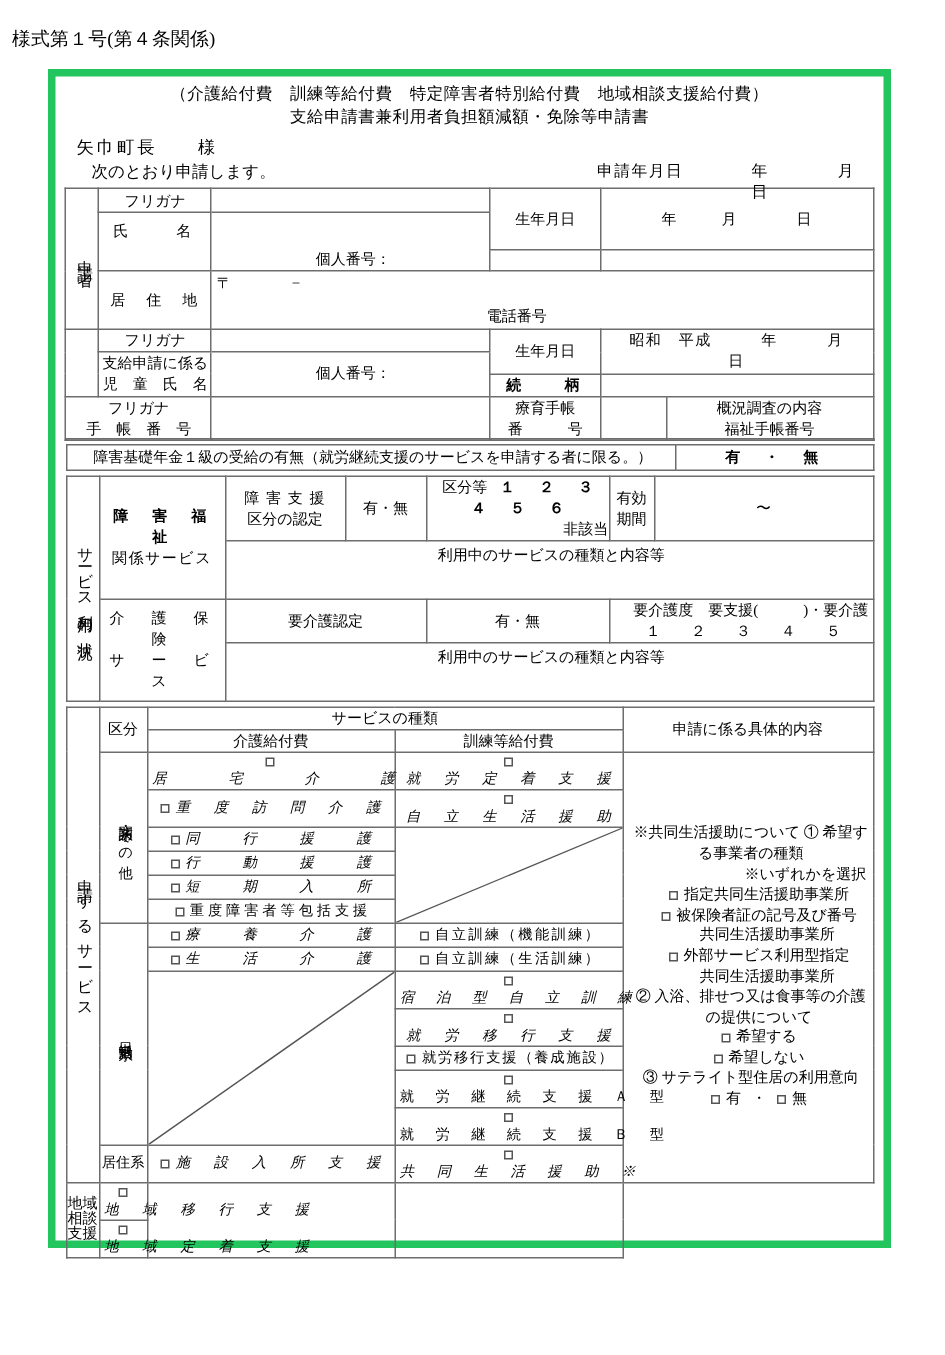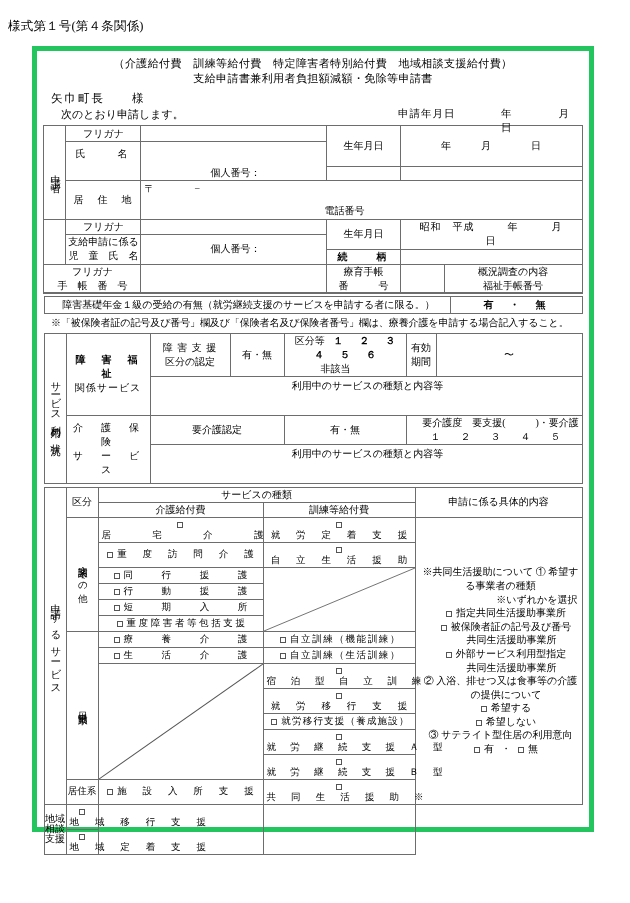--- a/index.html
+++ b/index.html
@@ -46,21 +46,21 @@
   .lft{text-align:left;padding-left:3px !important;}
   .dashbot{border-bottom:1px dashed #8a8a8a !important;}
   .nob{border-bottom:none !important;}
   .not{border-top:none !important;}
   .tiny{font-size:7.5px;}
 
   .note{font-size:10px;margin:2px 0 2px 14px;letter-spacing:-0.1px;}
 
   .cb{display:inline-block;width:6px;height:6px;border:1px solid #555;margin-right:4px;vertical-align:-1px;box-sizing:border-box;}
 
-  .svc{font-size:9.5px;letter-spacing:3.2px;white-space:nowrap;}
+  .svc{font-size:9.5px;letter-spacing:3.2px;white-space:nowrap;font-style:italic;}
   .svc0{font-size:9.5px;letter-spacing:0.6px;white-space:nowrap;}
   .rowcell{height:15px;}
 
   .diag{position:relative;}
   .diag svg{position:absolute;left:0;top:0;width:100%;height:100%;}
 
   .rpanel{font-size:9.3px;line-height:13.6px;text-align:left;padding:2px 2px 2px 6px !important;vertical-align:top;}
   .rpanel .hd{}
   .ind1{padding-left:11px;display:block;}
   .ind2{padding-left:22px;display:block;}
@@ -203,21 +203,20 @@
           </colgroup>
         <tbody>
             <tr>
           <td class="lft" style="height:16px;text-align:center">障害基礎年金１級の受給の有無（就労継続支援のサービスを申請する者に限る。）</td>
           <td class="sp3">有　・　無</td>
         </tr>
       </tbody>
         </table>
     </div>
 
-    <div class="note">※「被保険者証の記号及び番号」欄及び「保険者名及び保険者番号」欄は、療養介護を申請する場合記入すること。</div>
 
     <table class="t">
       <colgroup>
         <col style="width:22px">
           <col style="width:84px">
           <col style="width:80px">
           <col style="width:54px">
         <col style="width:122px">
           <col style="width:30px">
           <col style="width:146px">
@@ -232,21 +231,21 @@
           <div class="sp1">関係サービス</div>
         </td>
         <td style="height:26px">
           <div class="sp1">障 害 支 援</div>
           <div>区分の認定</div>
         </td>
         <td>有・無</td>
         <td class="lft">
           <span>区分等</span>
           <span class="sp3" style="margin-left:6px">１　２　３　４　５　６</span>
-          <div style="text-align:center;margin-left:-22px">非該当</div>
+          <div style="text-align:right;margin-left:-22px">非該当</div>
         </td>
         <td>
           <div>有効</div>
               <div>期間</div>
         </td>
         <td>〜</td>
       </tr>
       <tr>
         <td colspan="5" class="lft" style="height:36px;vertical-align:top;padding-top:2px !important">利用中のサービスの種類と内容等</td>
       </tr>

